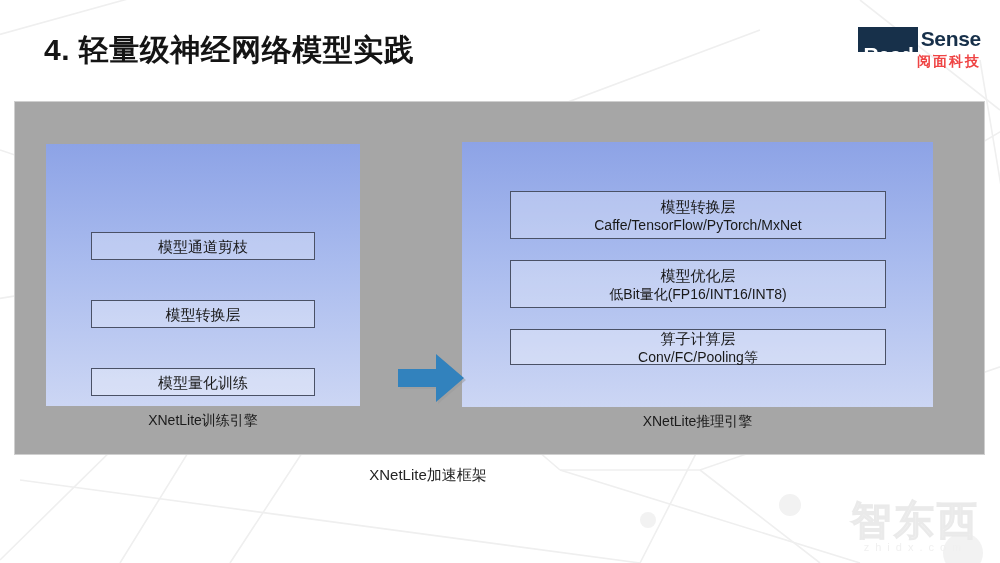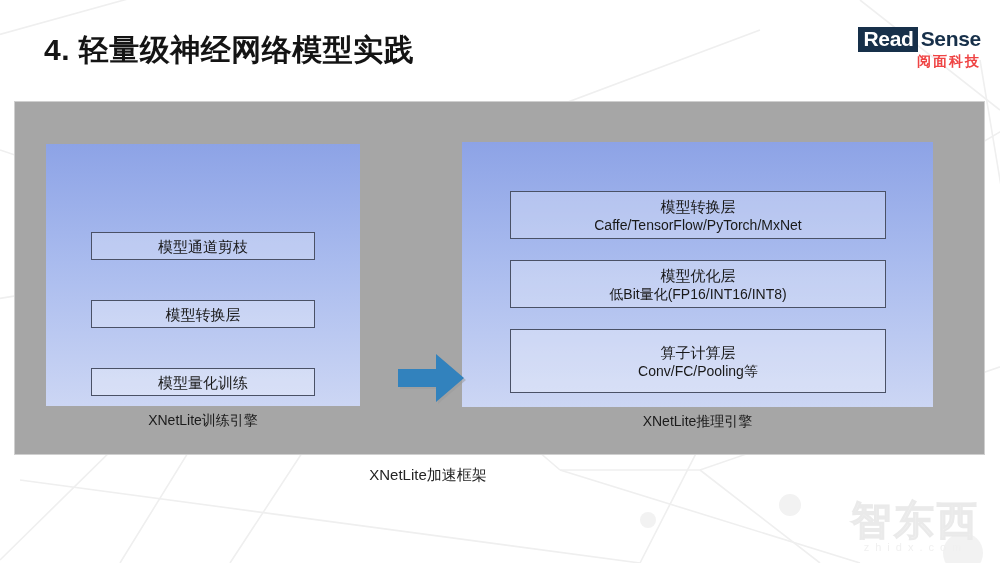--- a/index.html
+++ b/index.html
@@ -43,21 +43,21 @@
     display: flex; align-items: stretch;
     justify-content: flex-end;
     height: 25px;
   }
   #logo-read {
     background: #17304a;
     color: #ffffff;
     font-size: 21px;
     font-weight: bold;
     letter-spacing: -0.3px;
-    padding: 2px 4px 3px 5px;
+    padding: 18px 4px 3px 5px;
     line-height: 20px;
   }
   #logo-sense {
     color: #17304a;
     font-size: 21px;
     font-weight: bold;
     letter-spacing: -0.3px;
     padding: 2px 1px 3px 3px;
     line-height: 20px;
   }
@@ -120,21 +120,21 @@
   }
 
   
   #box-prune   { left: 45px;  top: 46px;  width: 224px; height: 28px; }
   #box-distill { left: 45px;  top: 114px; width: 224px; height: 28px; }
   #box-quant   { left: 45px;  top: 182px; width: 224px; height: 28px; }
 
   
   #box-convert { left: 48px;  top: 7px;   width: 376px; height: 48px; }
   #box-optimize{ left: 48px;  top: 76px;  width: 376px; height: 48px; }
-  #box-operator{ left: 48px;  top: 145px; width: 376px; height: 64px; }
+  #box-operator{ left: 48px;  top: 145px; width: 376px; height: 36px; }
   #box-hardware{ left: 48px;  top: 212px; width: 376px; height: 48px; }
 
   .engine-caption {
     position: absolute;
     font-size: 14px;
     color: #1b1b1b;
     white-space: nowrap;
     text-align: center;
   }
   #train-engine-caption {

